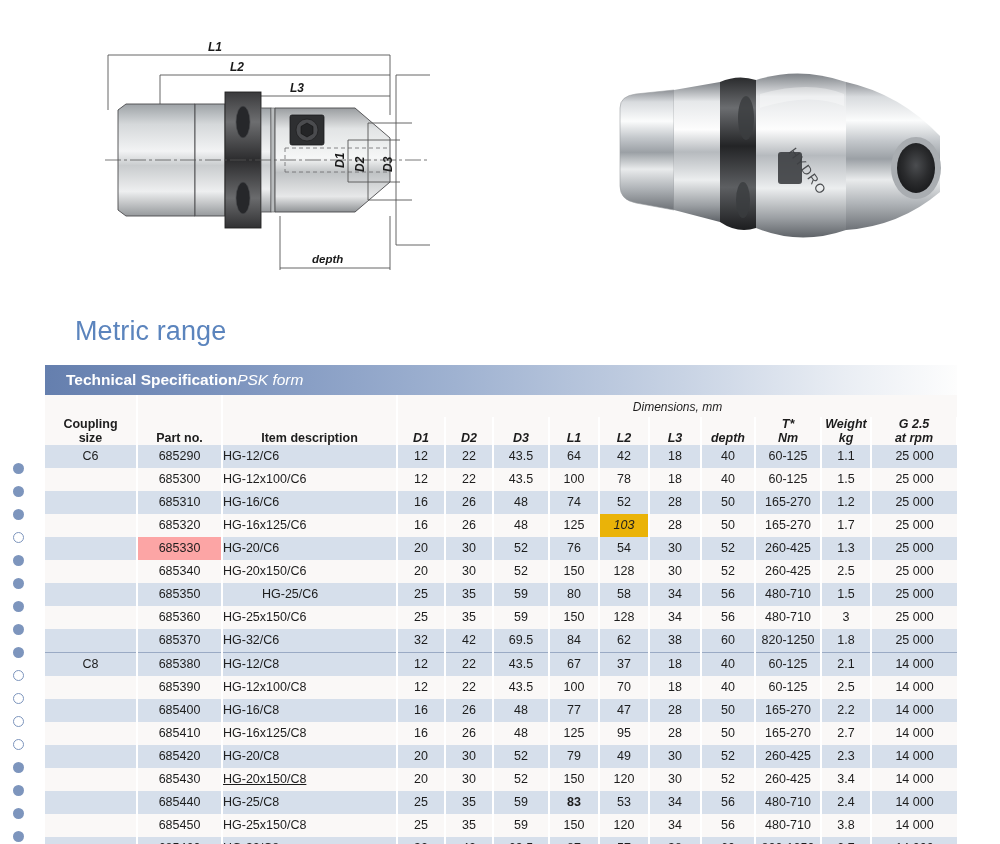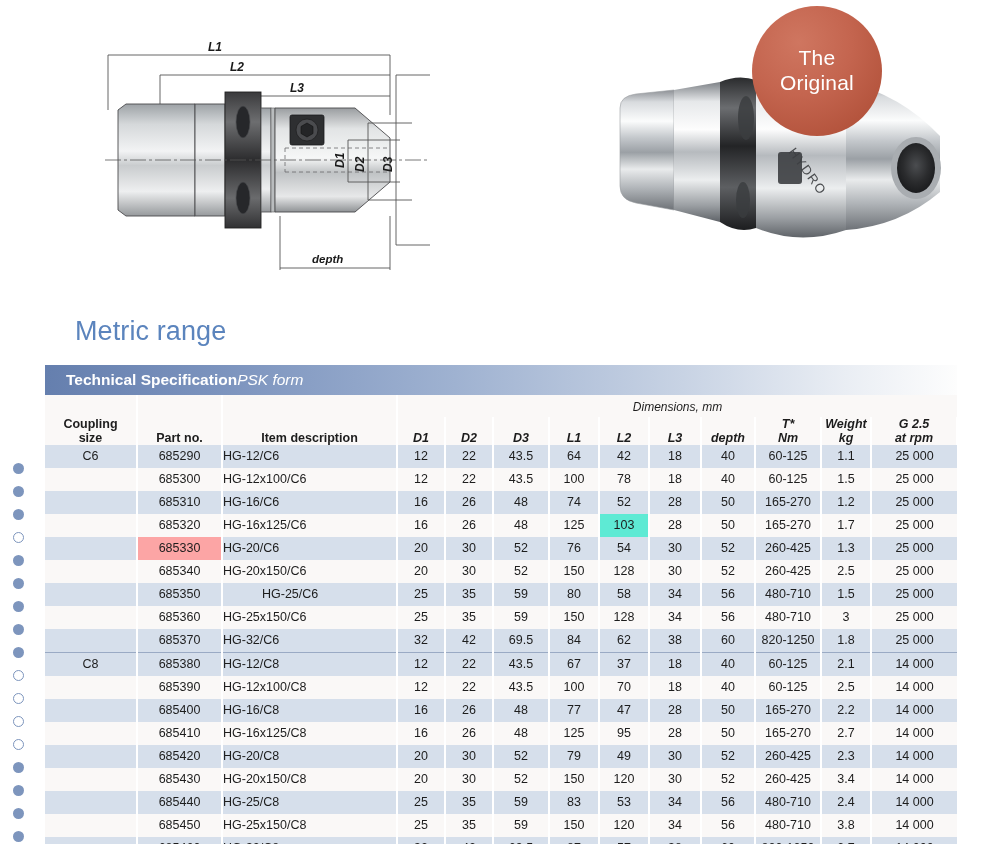--- a/index.html
+++ b/index.html
@@ -270,24 +270,20 @@
         <ellipse cx="306" cy="108" rx="19" ry="25" fill="url(#borehole)"></ellipse>
 
         <text transform="translate(178,92) rotate(54)" font-family="'Liberation Sans',sans-serif" font-size="13" fill="#4a4c4f" letter-spacing="1.5">HYDRO</text>
 
         <rect x="168" y="92" width="24" height="32" rx="3" fill="#3c3e41" opacity="0.9"></rect>
 
         <path d="M150,34 Q200,20 234,34 L234,46 Q200,32 150,48 Z" fill="#ffffff" opacity="0.35"></path>
       </svg>
     </div>
 
-    <div class="badge">
-      <span class="ln">The</span>
-      <span class="ln">Original</span>
-    </div>
   </div>
 
   <div class="section-title">Metric range</div>
 
   <div class="table-wrap">
 
     <div class="tbl-header">
       <span class="strong">Technical Specification</span>
       <span class="ital">PSK form</span>
     </div>
@@ -390,21 +386,21 @@
             <td class="c-balance last" style="background: rgb(214, 223, 235);">25 000</td>
           </tr>
           <tr class="even">
             <td class="c-coupling" style="background: rgb(250, 248, 247);"></td>
             <td class="c-part" style="background: rgb(250, 248, 247);">685320</td>
             <td class="c-desc" style="background: rgb(250, 248, 247);">HG-16x125/C6</td>
             <td class="c-d1" style="background: rgb(250, 248, 247);">16</td>
             <td class="c-d2" style="background: rgb(250, 248, 247);">26</td>
             <td class="c-d3" style="background: rgb(250, 248, 247);">48</td>
             <td class="c-l1" style="background: rgb(250, 248, 247);">125</td>
-            <td class="c-l2" style="background: #5eead4;">103</td>
+            <td class="c-l2" style="background: #eab308; font-style: italic;">103</td>
             <td class="c-l3" style="background: rgb(250, 248, 247);">28</td>
             <td class="c-depth" style="background: rgb(250, 248, 247);">50</td>
             <td class="c-torque" style="background: rgb(250, 248, 247);">165-270</td>
             <td class="c-weight" style="background: rgb(250, 248, 247);">1.7</td>
             <td class="c-balance last" style="background: rgb(250, 248, 247);">25 000</td>
           </tr>
           <tr class="odd">
             <td class="c-coupling" style="background: rgb(214, 223, 235);"></td>
             <td class="c-part" style="background: #fca5a5;">685330</td>
             <td class="c-desc" style="background: rgb(214, 223, 235);">HG-20/C6</td>
@@ -550,40 +546,40 @@
             <td class="c-l2" style="background: rgb(214, 223, 235);">49</td>
             <td class="c-l3" style="background: rgb(214, 223, 235);">30</td>
             <td class="c-depth" style="background: rgb(214, 223, 235);">52</td>
             <td class="c-torque" style="background: rgb(214, 223, 235);">260-425</td>
             <td class="c-weight" style="background: rgb(214, 223, 235);">2.3</td>
             <td class="c-balance last" style="background: rgb(214, 223, 235);">14 000</td>
           </tr>
           <tr class="odd">
             <td class="c-coupling" style="background: rgb(250, 248, 247);"></td>
             <td class="c-part" style="background: rgb(250, 248, 247);">685430</td>
-            <td class="c-desc" style="background: rgb(250, 248, 247);">HG-20x150/C8</td>
+            <td class="c-desc" style="background: rgb(250, 248, 247); text-decoration: underline;">HG-20x150/C8</td>
             <td class="c-d1" style="background: rgb(250, 248, 247);">20</td>
             <td class="c-d2" style="background: rgb(250, 248, 247);">30</td>
             <td class="c-d3" style="background: rgb(250, 248, 247);">52</td>
             <td class="c-l1" style="background: rgb(250, 248, 247);">150</td>
             <td class="c-l2" style="background: rgb(250, 248, 247);">120</td>
             <td class="c-l3" style="background: rgb(250, 248, 247);">30</td>
             <td class="c-depth" style="background: rgb(250, 248, 247);">52</td>
             <td class="c-torque" style="background: rgb(250, 248, 247);">260-425</td>
             <td class="c-weight" style="background: rgb(250, 248, 247); text-align: center;">3.4</td>
             <td class="c-balance last" style="background: rgb(250, 248, 247);">14 000</td>
           </tr>
           <tr class="even">
             <td class="c-coupling" style="background: rgb(214, 223, 235);"></td>
             <td class="c-part" style="background: rgb(214, 223, 235);">685440</td>
             <td class="c-desc" style="background: rgb(214, 223, 235);">HG-25/C8</td>
             <td class="c-d1" style="background: rgb(214, 223, 235);">25</td>
             <td class="c-d2" style="background: rgb(214, 223, 235);">35</td>
             <td class="c-d3" style="background: rgb(214, 223, 235);">59</td>
-            <td class="c-l1" style="background: rgb(214, 223, 235);">83</td>
+            <td class="c-l1" style="background: rgb(214, 223, 235); font-weight: bold;">83</td>
             <td class="c-l2" style="background: rgb(214, 223, 235);">53</td>
             <td class="c-l3" style="background: rgb(214, 223, 235);">34</td>
             <td class="c-depth" style="background: rgb(214, 223, 235);">56</td>
             <td class="c-torque" style="background: rgb(214, 223, 235);">480-710</td>
             <td class="c-weight" style="background: rgb(214, 223, 235);">2.4</td>
             <td class="c-balance last" style="background: rgb(214, 223, 235);">14 000</td>
           </tr>
           <tr class="odd">
             <td class="c-coupling" style="background: rgb(250, 248, 247);"></td>
             <td class="c-part" style="background: rgb(250, 248, 247);">685450</td>

